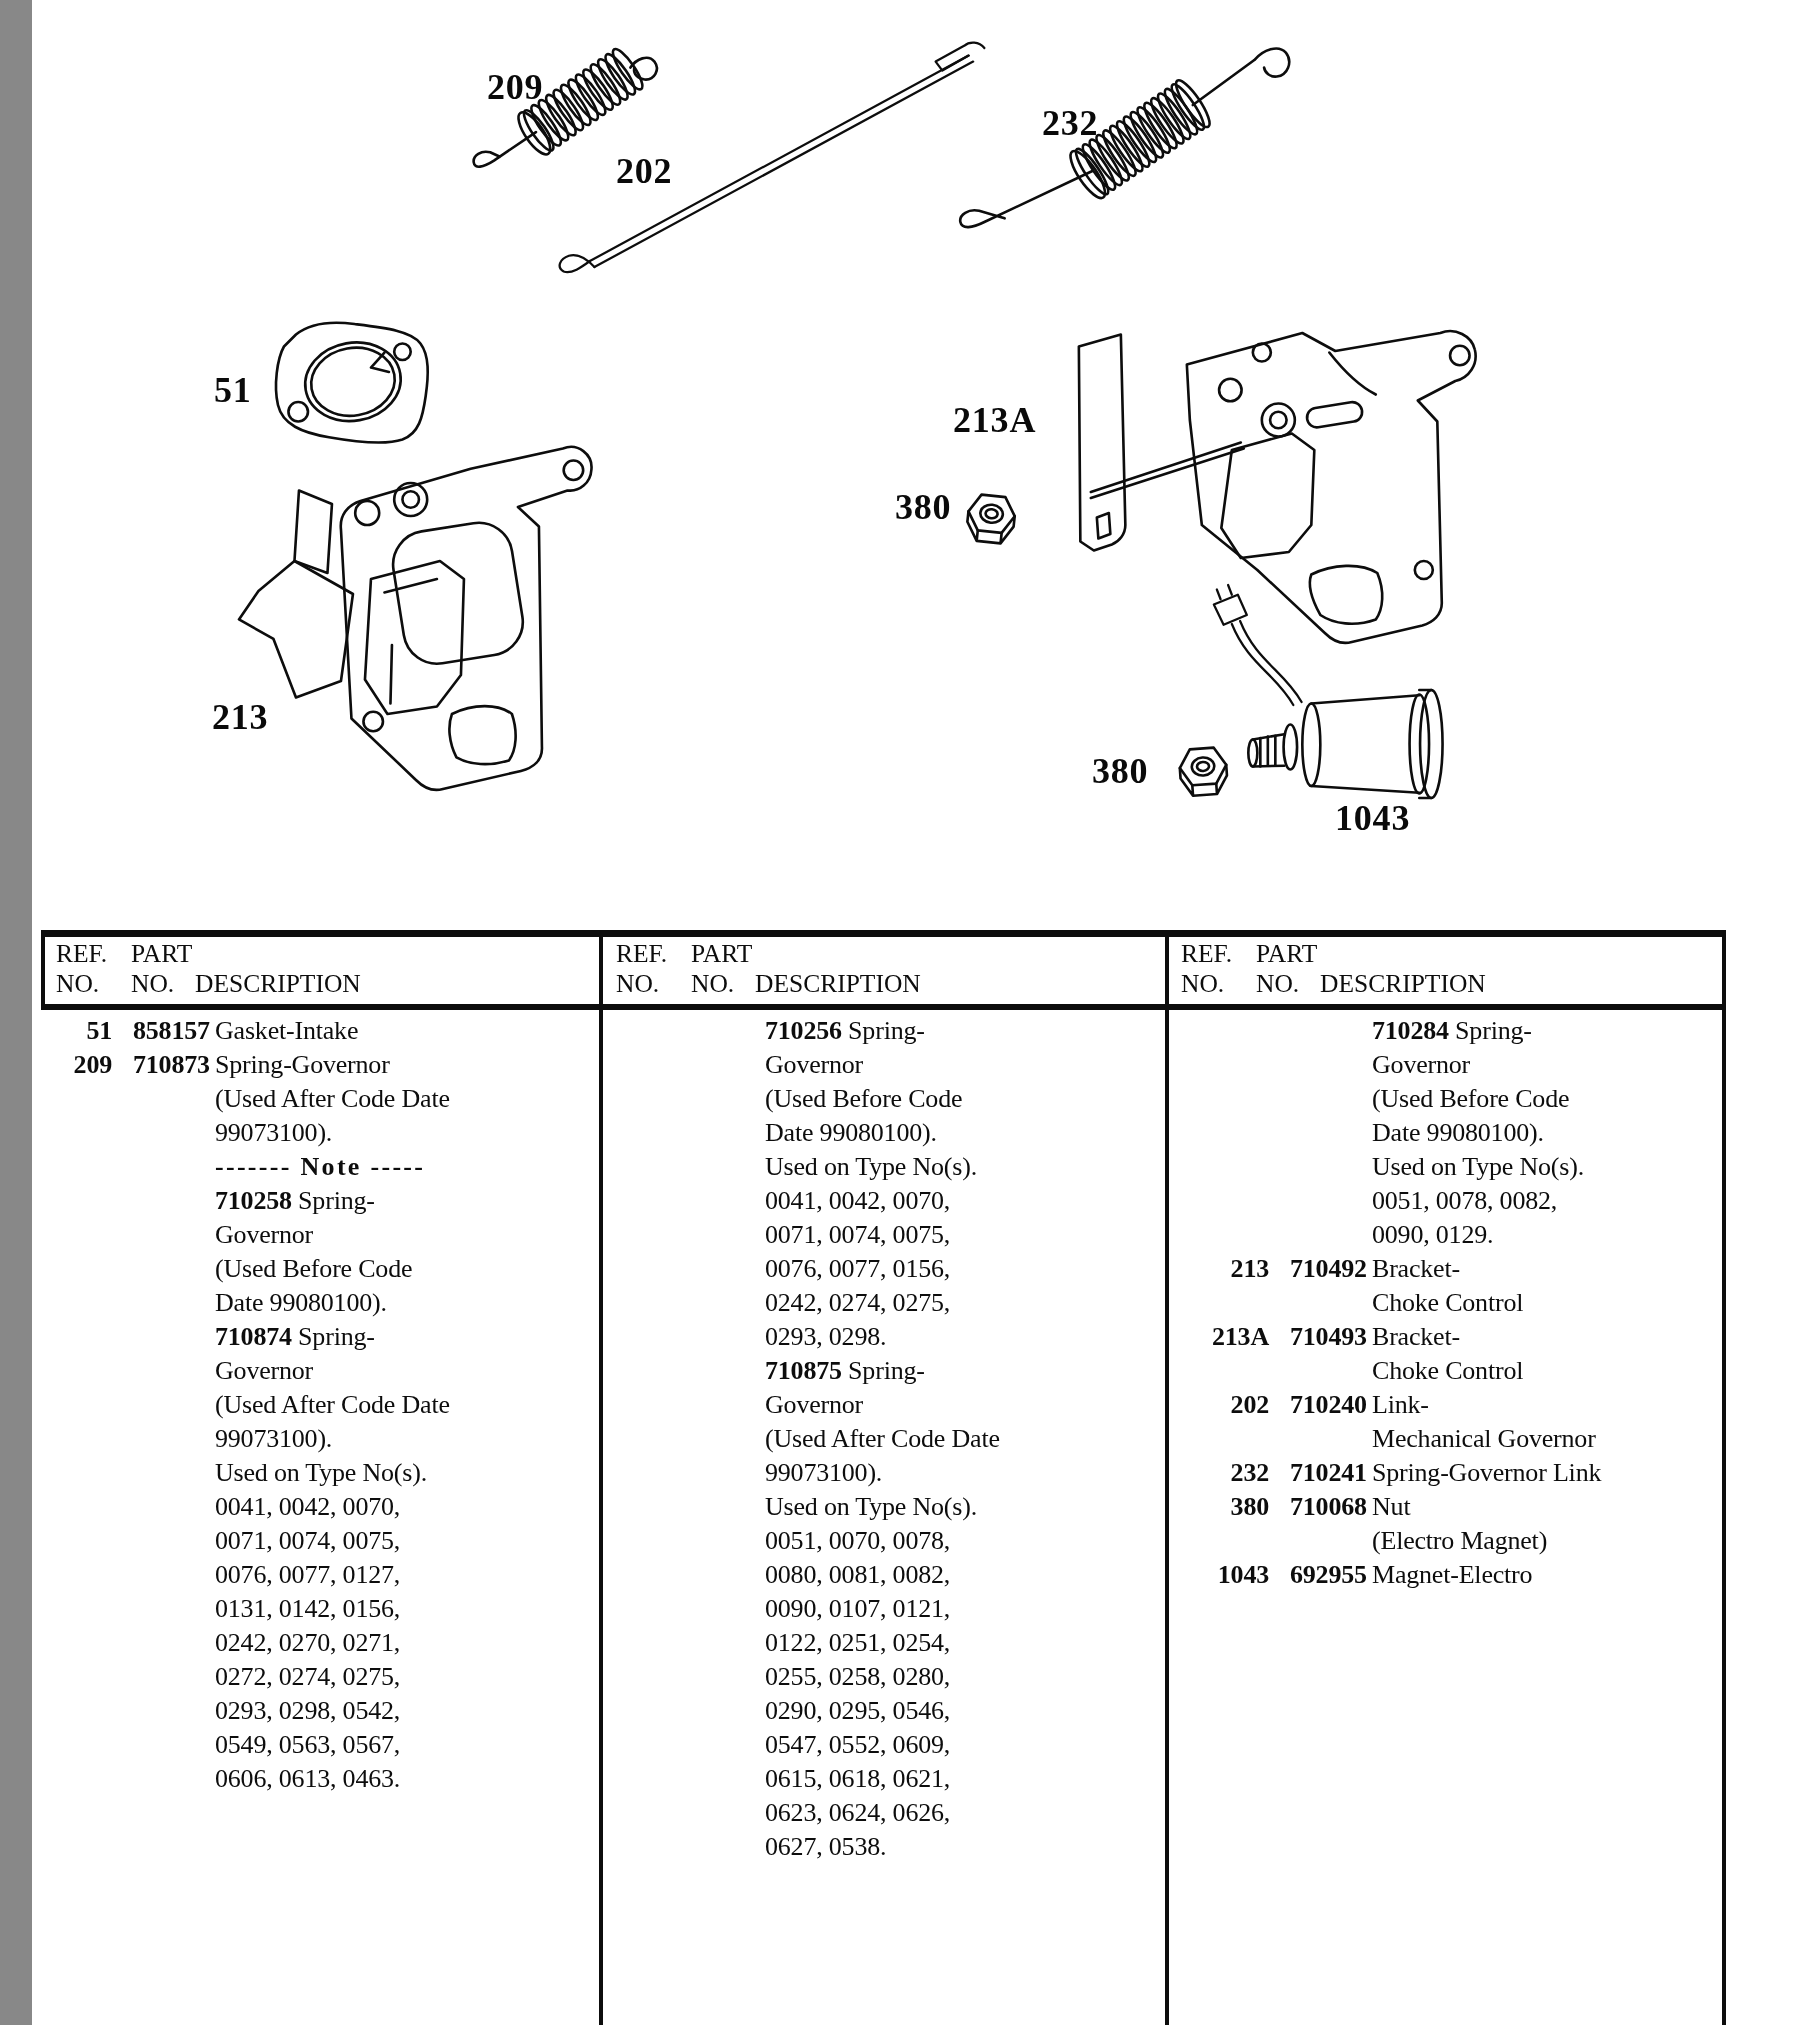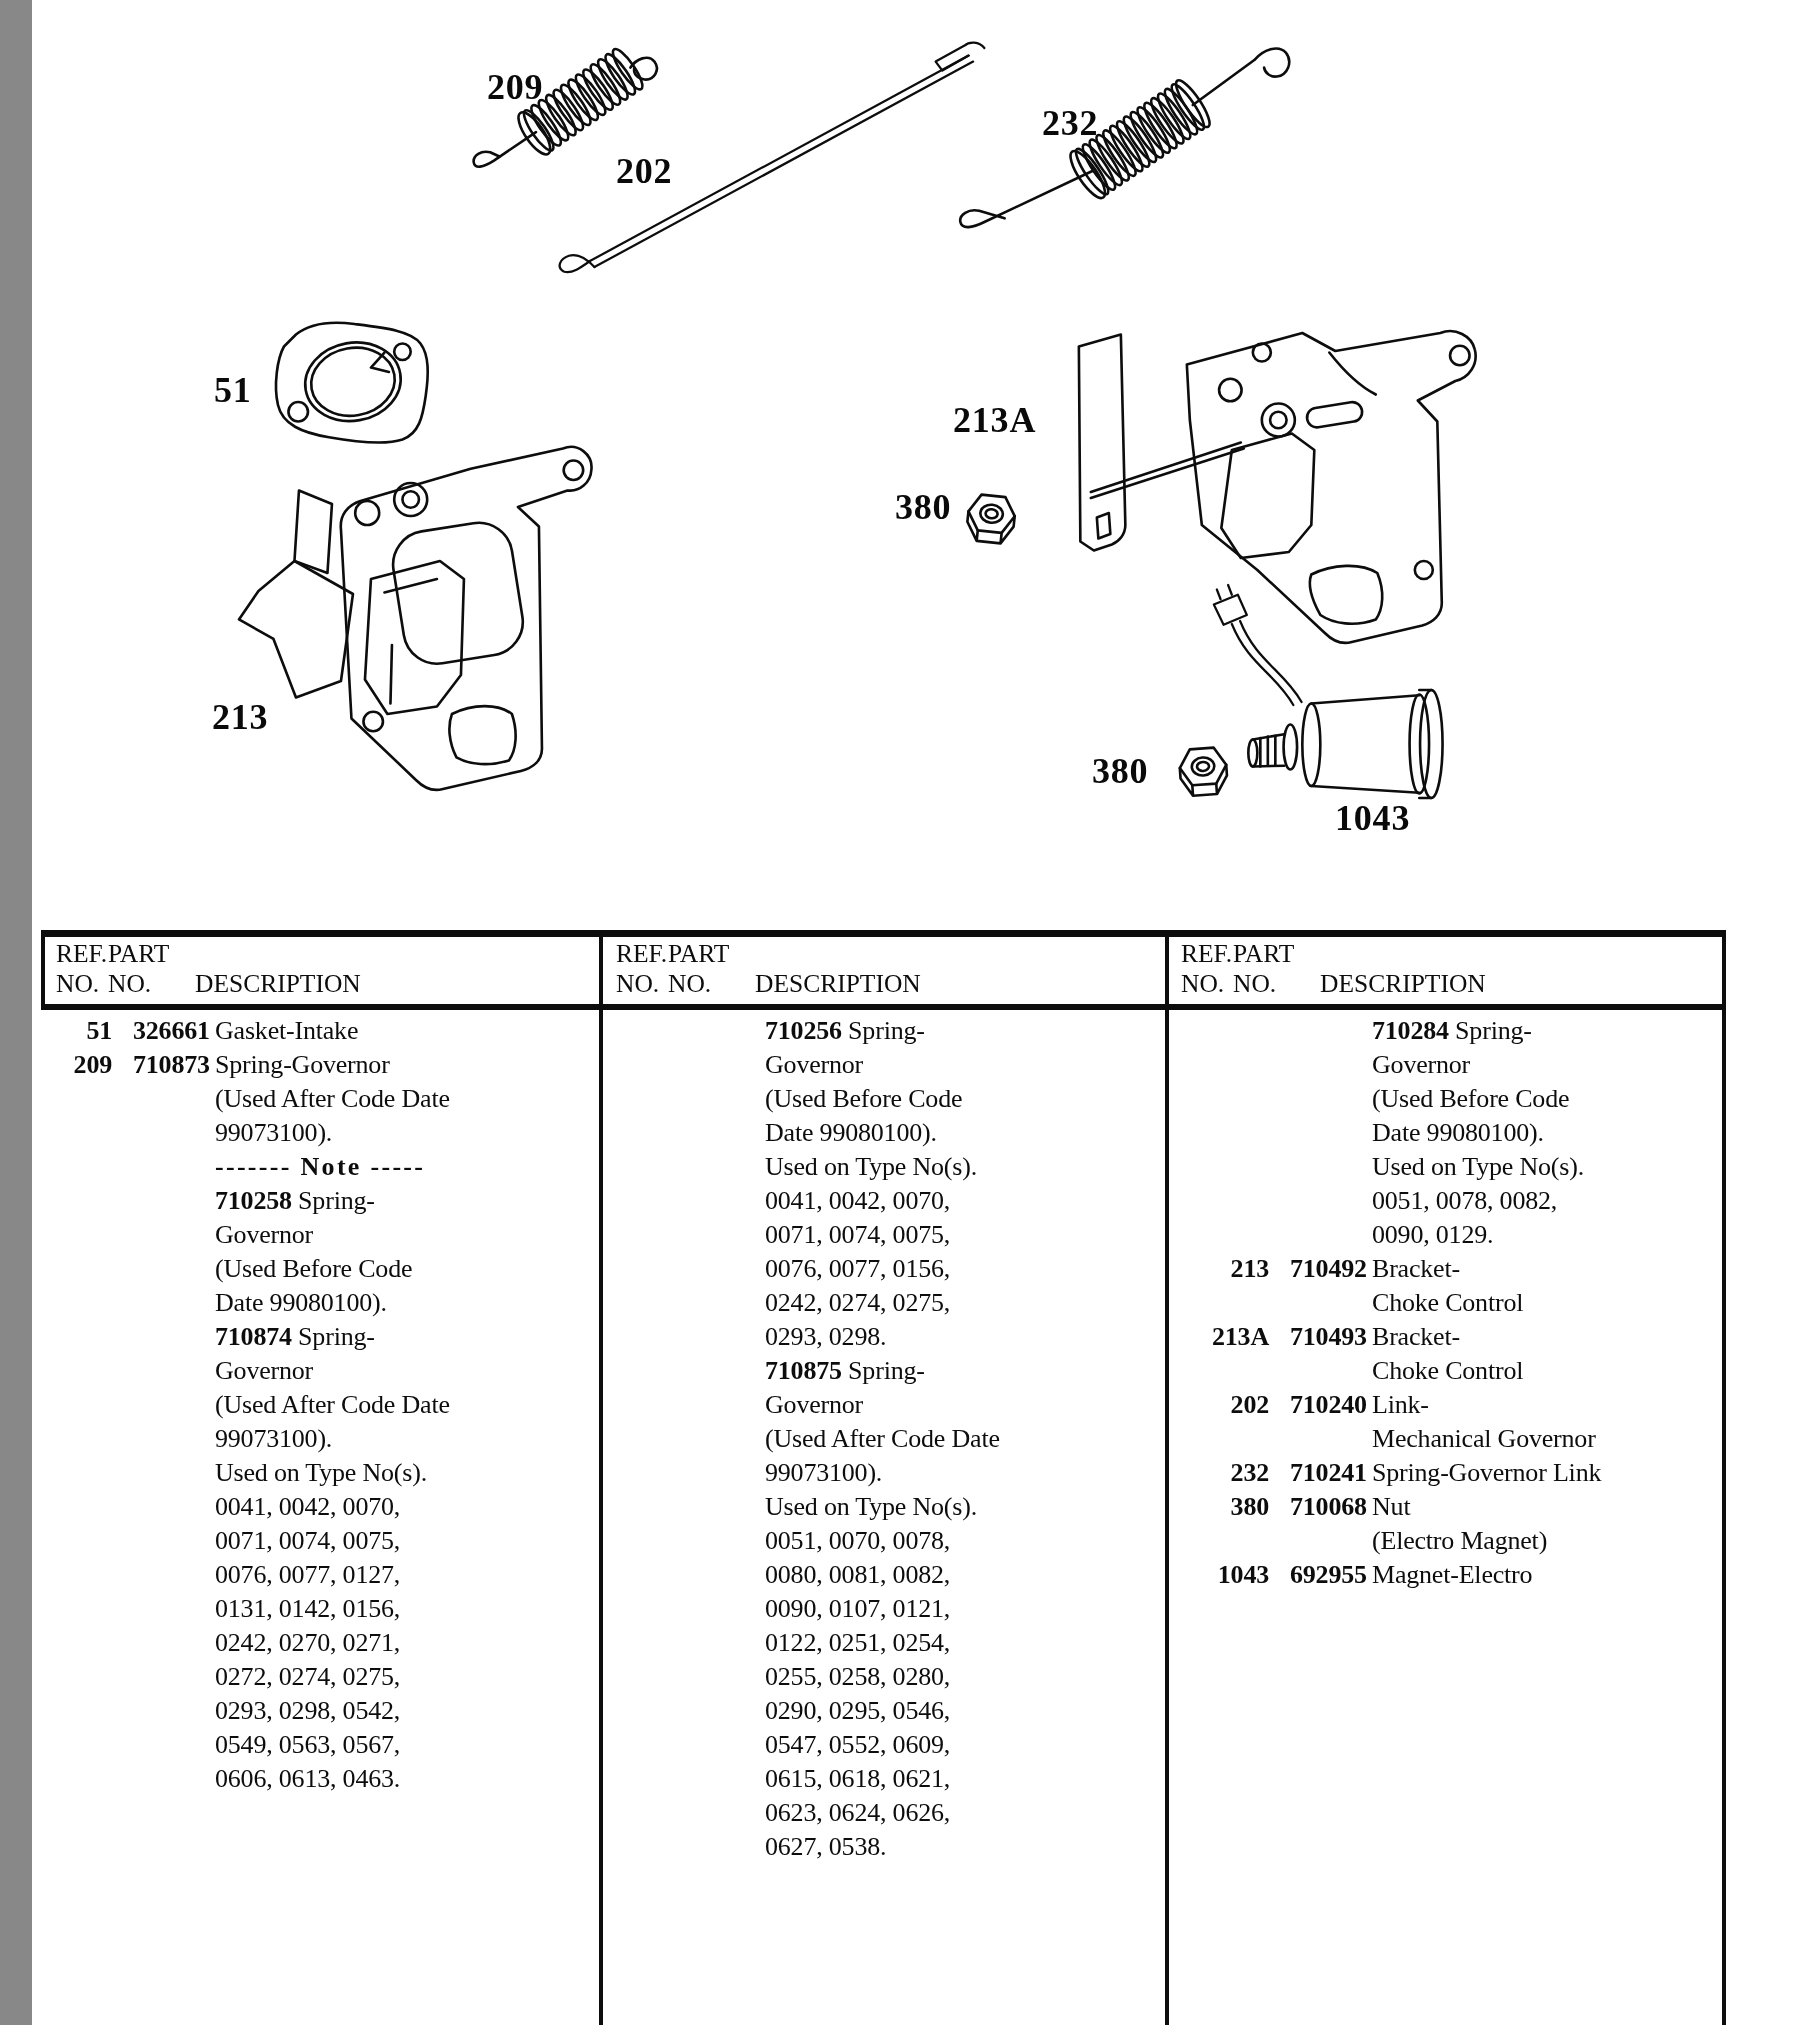--- a/index.html
+++ b/index.html
@@ -20,21 +20,21 @@
     font-size:36px;
     letter-spacing:0.8px;
     color:#0a0a0a;
     white-space:nowrap;
   }
   
   .tline{position:absolute;background:#0d0d0d;}
   .hgroup{position:absolute;top:939px;height:68px;font-size:25.5px;}
   .hcell{position:absolute;line-height:30px;white-space:pre-line;}
   .h-ref{left:15px;width:60px;}
-  .h-part{left:67px;width:72px;}
+  .h-part{left:90px;width:72px;}
   .h-desc{left:154px;width:218px;top:30px;}
   .tgroup{
     position:absolute;top:1014px;width:557px;
     display:grid;
     grid-template-columns:71px 94px 1fr;
     grid-auto-rows:34px;
     font-size:26px;
     letter-spacing:-0.2px;
   }
   .c-ref{text-align:right;font-weight:700;padding-right:0;}
@@ -204,21 +204,21 @@
     <div class="hcell h-desc">DESCRIPTION</div>
   </div>
   <div class="hgroup" style="left:1134px">
     <div class="hcell h-ref"><span>REF.</span><br><span>NO.</span></div>
     <div class="hcell h-part"><span>PART</span><br><span>NO.</span></div>
     <div class="hcell h-desc">DESCRIPTION</div>
   </div>
 
   <div class="tgroup" style="left:9px">
       <div class="c-ref">51</div>
-      <div class="c-part">326661</div>
+      <div class="c-part">858157</div>
       <div class="c-desc"><span>Gasket-Intake</span></div>
       <div class="c-ref">209</div>
       <div class="c-part">710873</div>
       <div class="c-desc"><span>Spring-Governor</span></div>
       <div class="c-ref"></div>
       <div class="c-part"></div>
       <div class="c-desc"><span>(Used After Code Date</span></div>
       <div class="c-ref"></div>
       <div class="c-part"></div>
       <div class="c-desc"><span>99073100).</span></div>

